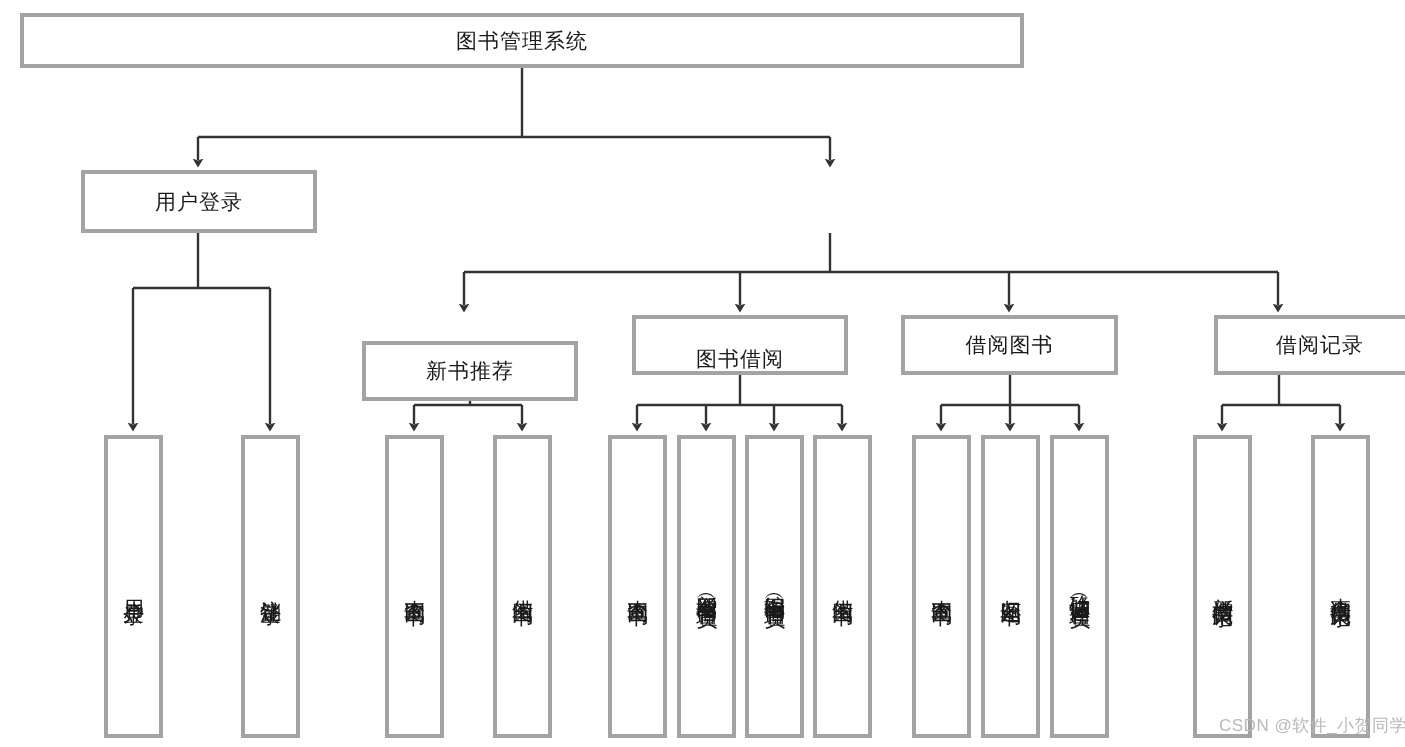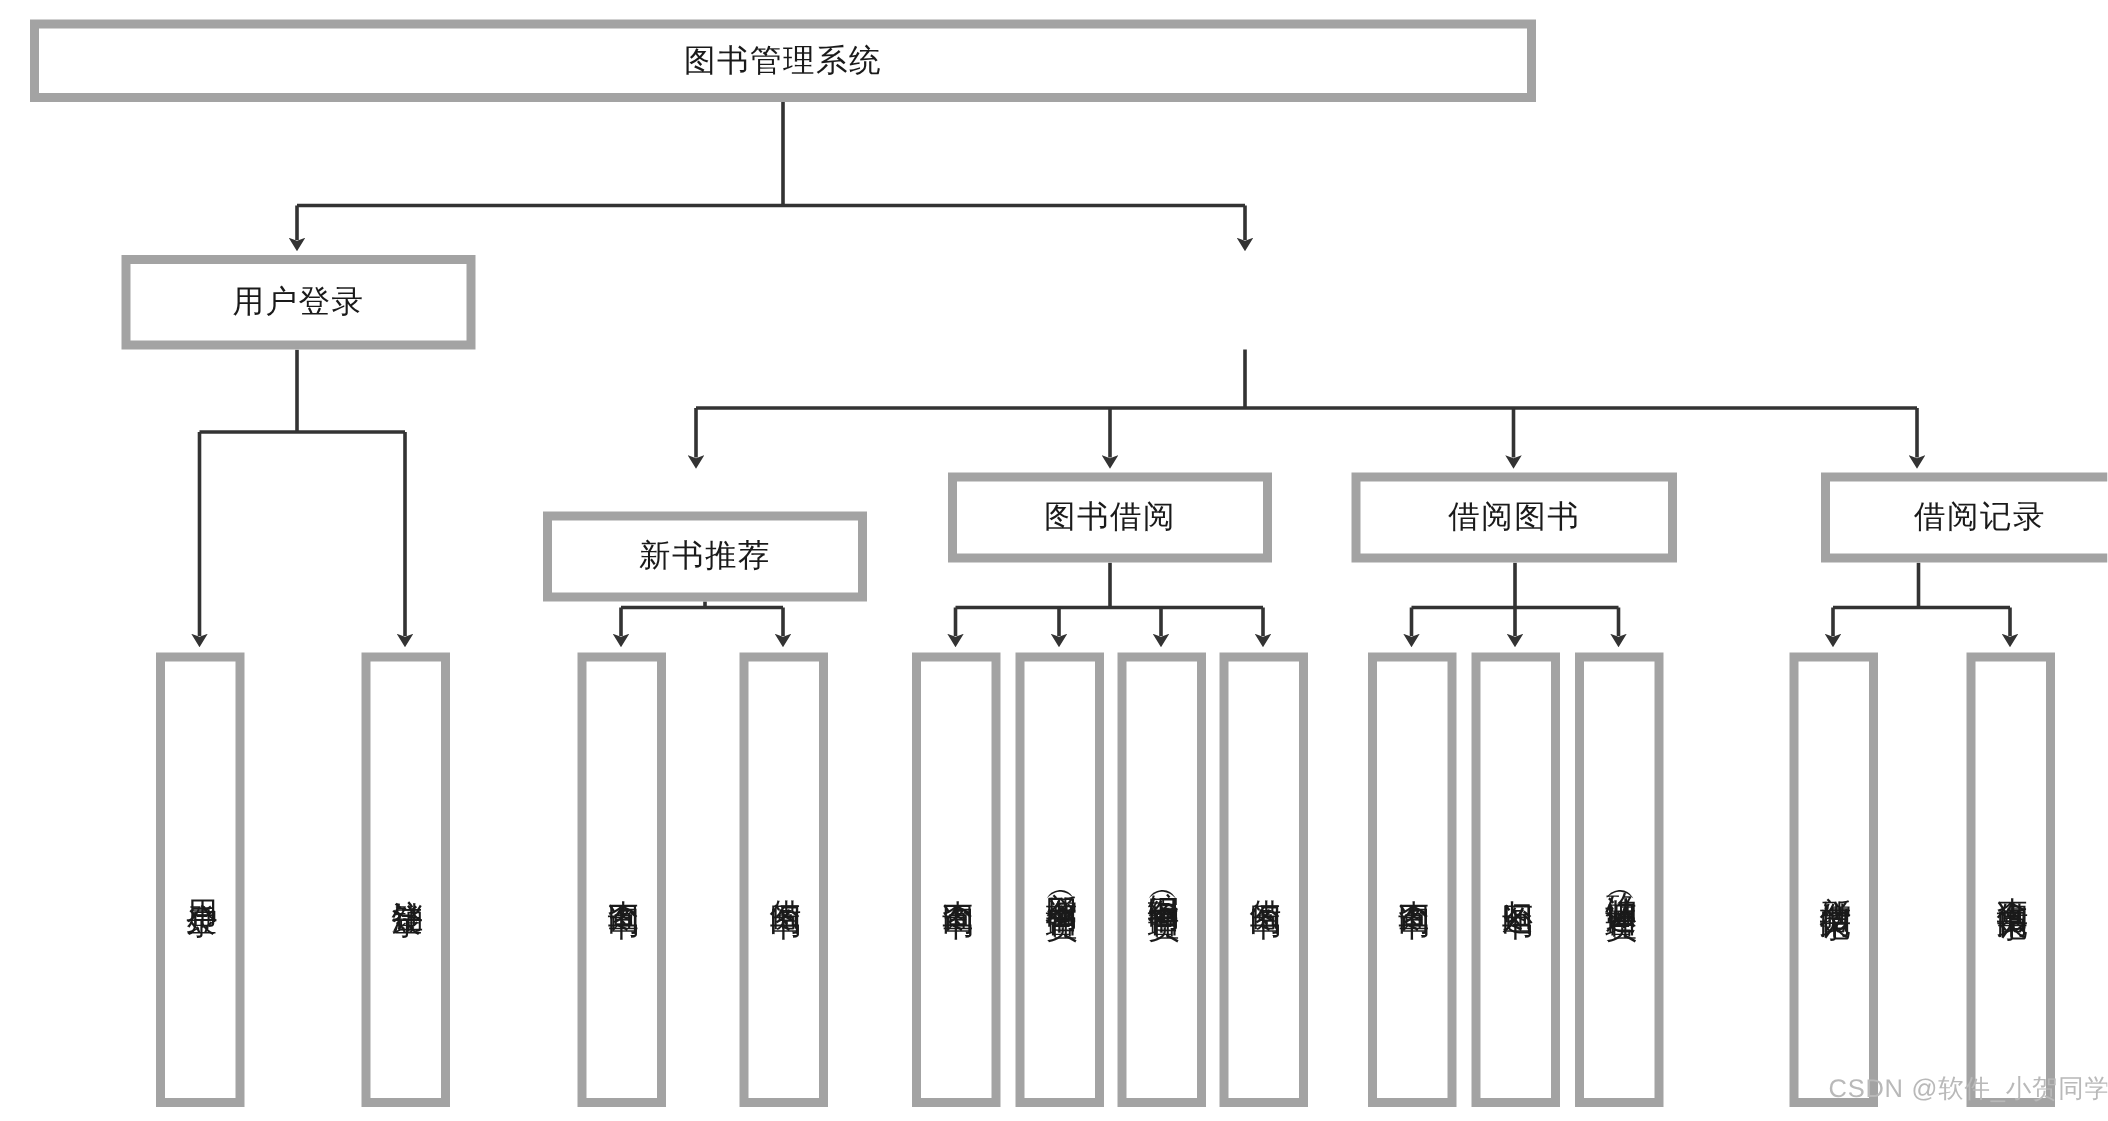--- a/index.html
+++ b/index.html
@@ -22,21 +22,21 @@
     left: 0;
     top: 0;
     width: 1405px;
     height: 747px;
     pointer-events: none;
   }
   .node {
     position: absolute;
     box-sizing: border-box;
     background: #ffffff;
-    border: 6px solid #a3a3a3;
+    border: 4px solid #a3a3a3;
     display: flex;
     align-items: center;
     justify-content: center;
     color: #1a1a1a;
   }
   .node.horiz {
     font-size: 21px;
     letter-spacing: 1px;
     line-height: 1.2;
   }
@@ -121,21 +121,21 @@
     <span>图书管理系统</span>
   </div>
 
   <div class="node horiz" style="left:81px; top:170px; width:236px; height:63px;">
     <span>用户登录</span>
   </div>
 
   <div class="node horiz" style="left:362px; top:315px; width:216px; height:60px;margin-top:26px;">
     <span>新书推荐</span>
   </div>
-  <div class="node horiz" style="left:632px; top:315px; width:216px; height:60px;">
+  <div class="node horiz" style="left:632px; top:315px; width:216px; height:60px;align-items:flex-end;">
     <span>图书借阅</span>
   </div>
   <div class="node horiz" style="left:901px; top:315px; width:217px; height:60px;">
     <span>借阅图书</span>
   </div>
   <div class="node horiz" style="left:1214px; top:315px; width:212px; height:60px;text-align:center;">
     <span>借阅记录</span>
   </div>
 
   <div class="node vert" style="left:104px; top:435px; width:59px; height:303px;">

